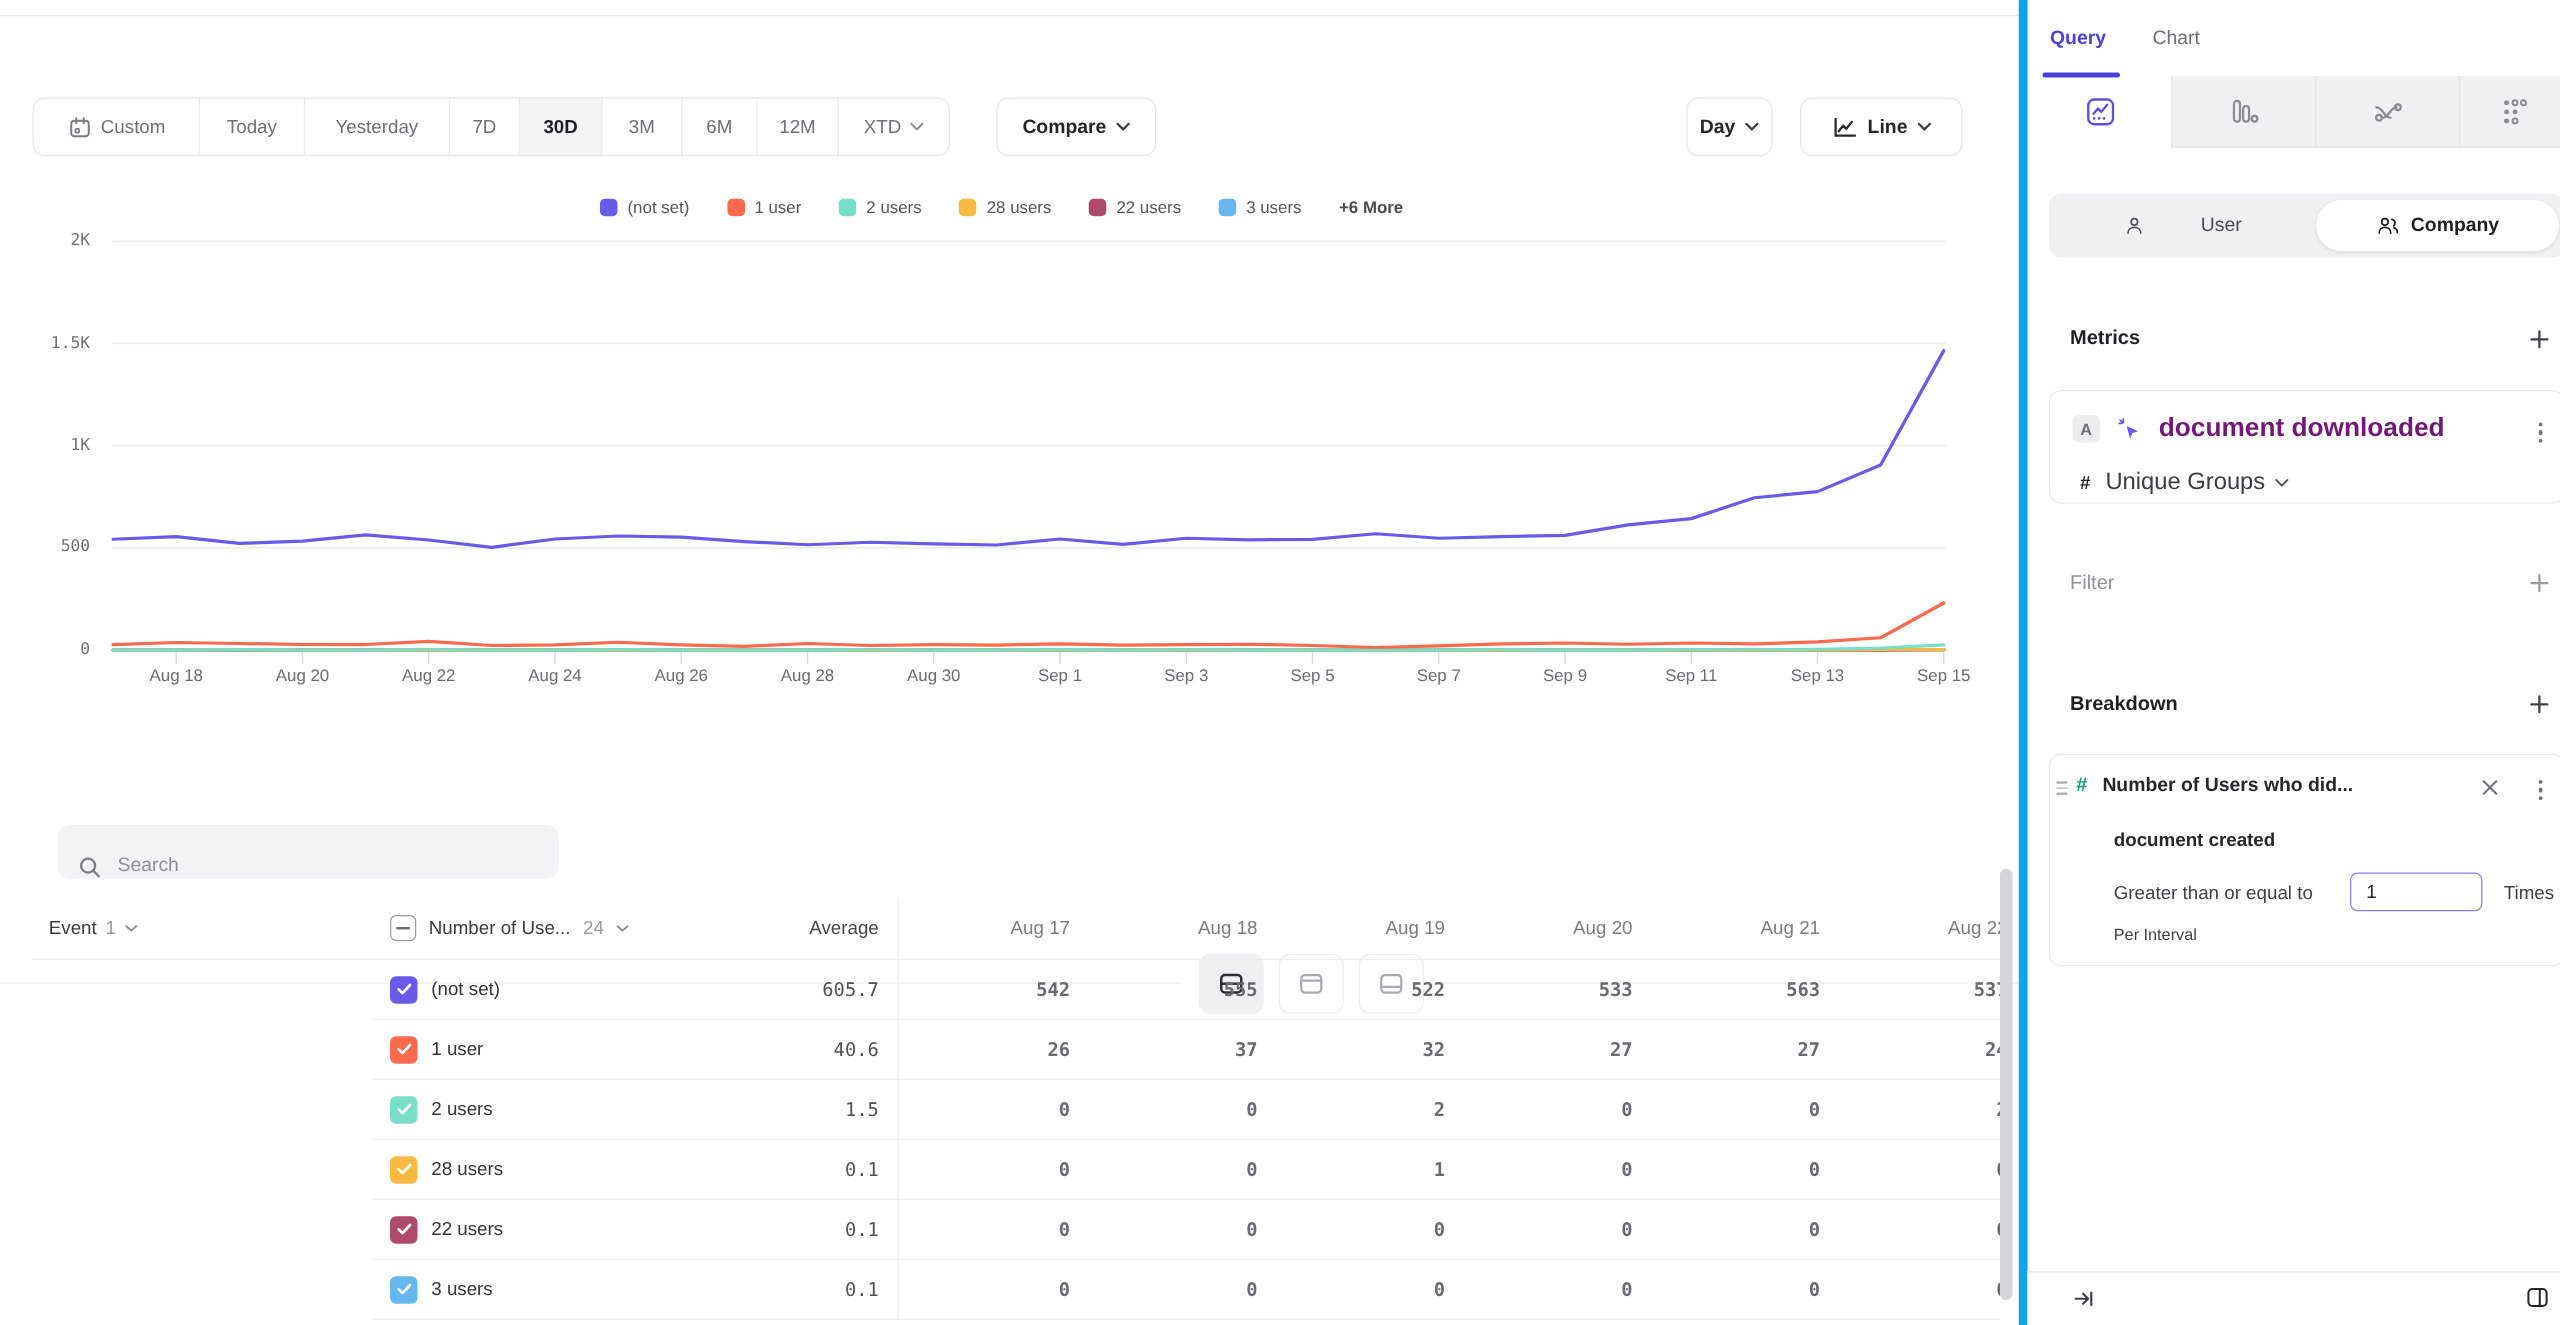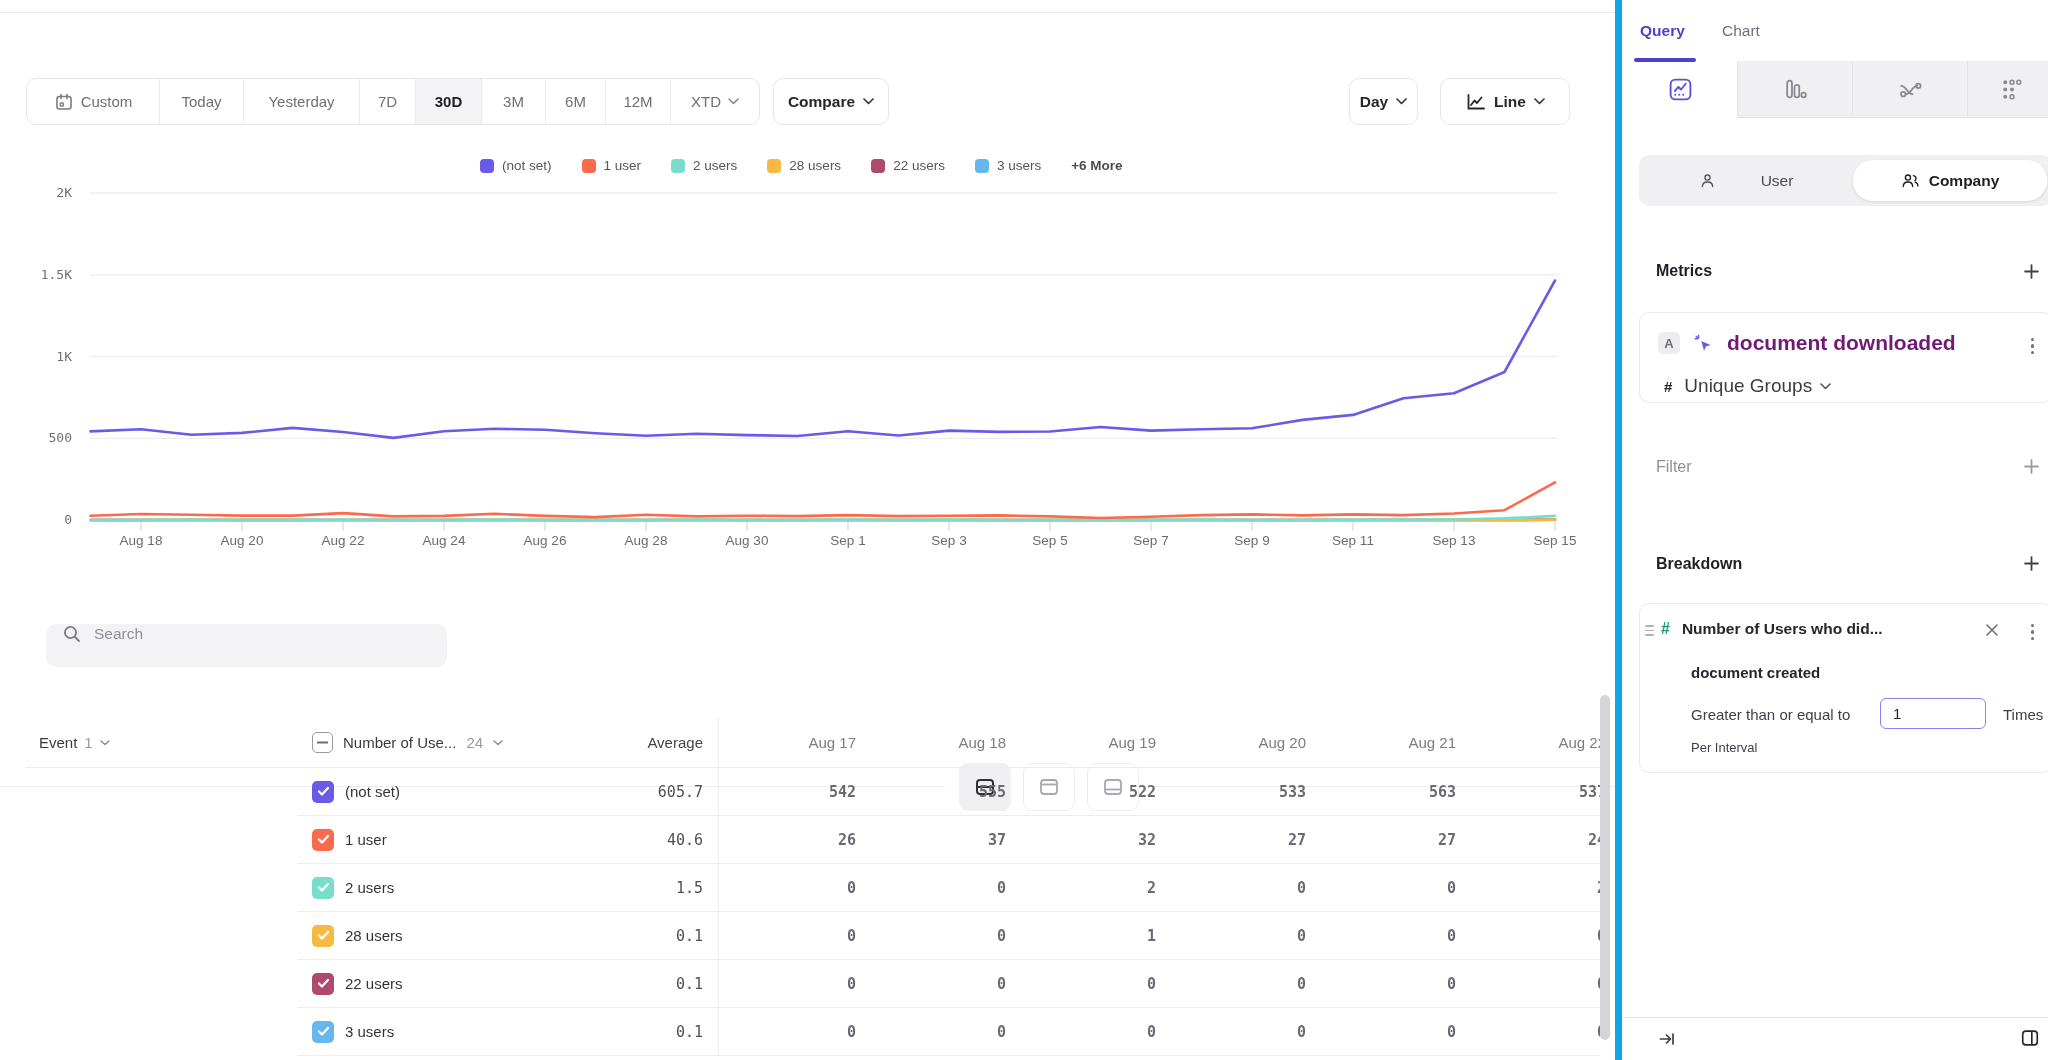--- a/index.html
+++ b/index.html
@@ -27,22 +27,22 @@
   
   .ylab{width:72px;text-align:right;font-size:13px;color:#6f6f78;height:18px;line-height:18px;}
   .xlab{font-size:13.5px;color:#6b6b74;transform:translateX(-50%);white-space:nowrap;}
   
   .chart-div{left:0;top:786px;width:1615px;height:1px;background:#ececef;}
   .ltoggles{left:945px;top:763px;display:flex;gap:12px;background:#fff;padding:0 14px;}
   .ltog{width:50px;height:46px;border-radius:9px;display:flex;align-items:center;justify-content:center;
         background:#fff;border:1px solid #ededf0;cursor:pointer;}
   .ltog.active{background:#f0f0f3;border-color:#f0f0f3;}
   
-  .searchbox{left:46px;top:624px;width:401px;height:43px;background:#f3f3f5;border-radius:10px;
-             display:flex;align-items:flex-start;padding:0 0 0 16px;box-sizing:border-box;gap:11px;}
+  .searchbox{left:46px;top:660px;width:401px;height:43px;background:#f3f3f5;border-radius:10px;
+             display:flex;align-items:flex-end;padding:0 0 0 16px;box-sizing:border-box;gap:11px;}
   .searchbox input{flex:1;border:none;background:transparent;outline:none;font-size:15.5px;color:#33333a;
                    font-family:"Liberation Sans","DejaVu Sans",sans-serif;}
   .searchbox input::placeholder{color:#8f8f98;}
   
   .tbl{left:0;top:718px;width:1600px;height:338px;overflow:hidden;}
   .thead{margin-left:26px;width:1592px;height:50px;display:flex;align-items:center;
          border-bottom:1px solid #ececf0;box-sizing:border-box;}
   .hevent{width:272px;padding-left:13px;box-sizing:border-box;display:flex;align-items:center;gap:7px;
           font-size:15px;color:#3a3a42;}
   .hcount{color:#9a9aa3;}
@@ -140,21 +140,21 @@
         <span>12M</span>
       </div>
       <div class="range-cell" style="width: 88px;">
         <span>XTD</span>
         <svg width="11" height="7" viewBox="0 0 11 7">
           <polyline points="1,1 5.5,5.5 10,1" fill="none" stroke="#8a8a93" stroke-width="1.6" stroke-linecap="round" stroke-linejoin="round"></polyline>
         </svg>
       </div>
     </div>
 
-  <button class="btn" style="left:773px;top:78px;width:116px;">
+  <button class="btn" style="left:797px;top:78px;width:128px;">
     <span>Compare</span>
     <svg width="11" height="7" viewBox="0 0 11 7">
         <polyline points="1,1 5.5,5.5 10,1" fill="none" stroke="#3a3a42" stroke-width="1.7" stroke-linecap="round" stroke-linejoin="round"></polyline>
       </svg>
   </button>
 
   <button class="btn" style="left:1349px;top:78px;width:69px;">
     <span>Day</span>
     <svg width="11" height="7" viewBox="0 0 11 7">
         <polyline points="1,1 5.5,5.5 10,1" fill="none" stroke="#3a3a42" stroke-width="1.7" stroke-linecap="round" stroke-linejoin="round"></polyline>

